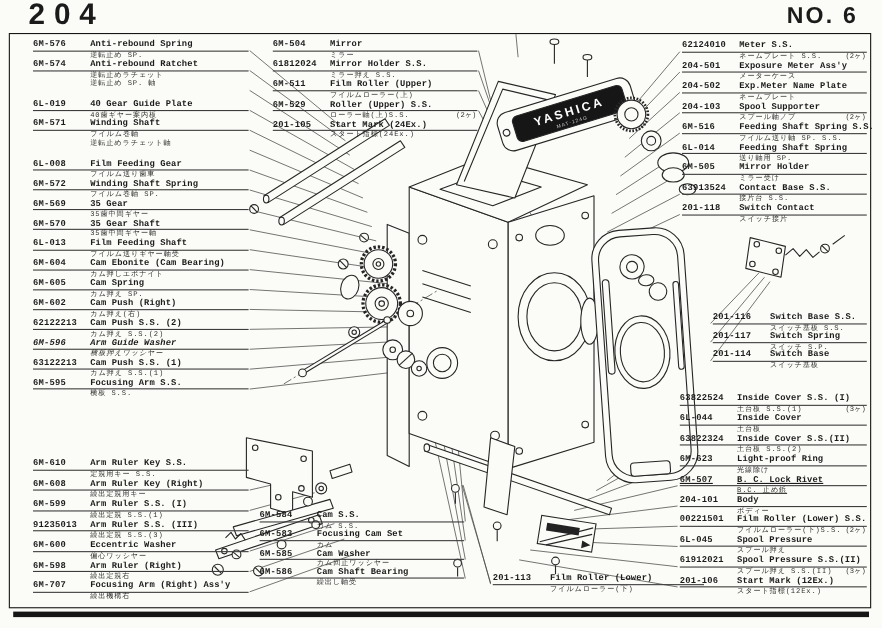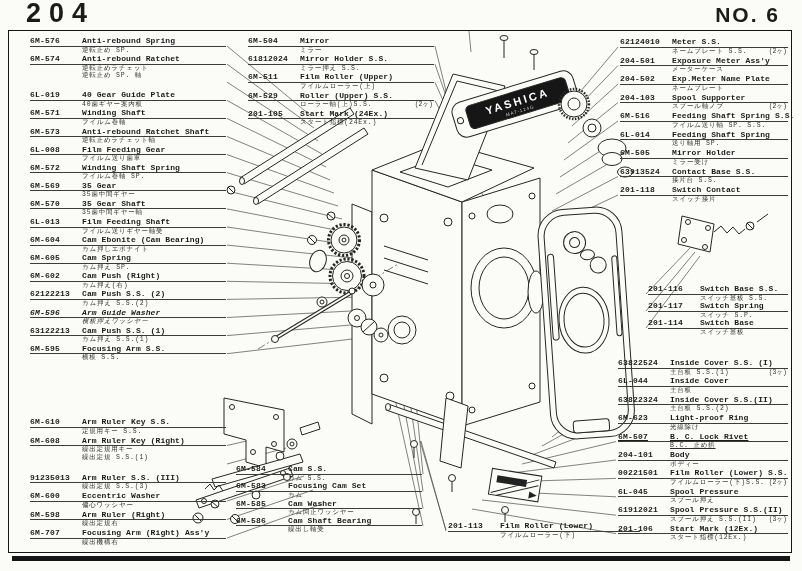--- a/index.html
+++ b/index.html
@@ -304,24 +304,20 @@
         <div class="l1">
           <span class="pnum">6M-571</span>
           <span class="pen">Winding Shaft</span>
         </div>
         <div class="l2">
           <span class="pjp">フイルム巻軸</span>
           <span class="pnote"></span>
         </div>
       </div>
       <div class="prow" style="top: 90.5px;">
-        <div class="l1">
-          <span class="pnum">6M-573</span>
-          <span class="pen">Anti-rebound Ratchet Shaft</span>
-        </div>
         <div class="l2">
           <span class="pjp">逆転止めラチェット軸</span>
           <span class="pnote"></span>
         </div>
       </div>
       <div class="prow" style="top: 108.6px;">
         <div class="l1">
           <span class="pnum">6L-008</span>
           <span class="pen">Film Feeding Gear</span>
         </div>
@@ -457,20 +453,24 @@
         <div class="l1">
           <span class="pnum">6M-608</span>
           <span class="pen">Arm Ruler Key (Right)</span>
         </div>
         <div class="l2">
           <span class="pjp">繰出定規用キー</span>
           <span class="pnote"></span>
         </div>
       </div>
       <div class="prow" style="top: 37px;">
+        <div class="l1">
+          <span class="pnum">6M-599</span>
+          <span class="pen">Arm Ruler S.S. (I)</span>
+        </div>
         <div class="l2">
           <span class="pjp">繰出定規 S.S.(1)</span>
           <span class="pnote"></span>
         </div>
       </div>
       <div class="prow" style="top: 55.5px;">
         <div class="l1">
           <span class="pnum">91235013</span>
           <span class="pen">Arm Ruler S.S. (III)</span>
         </div>

